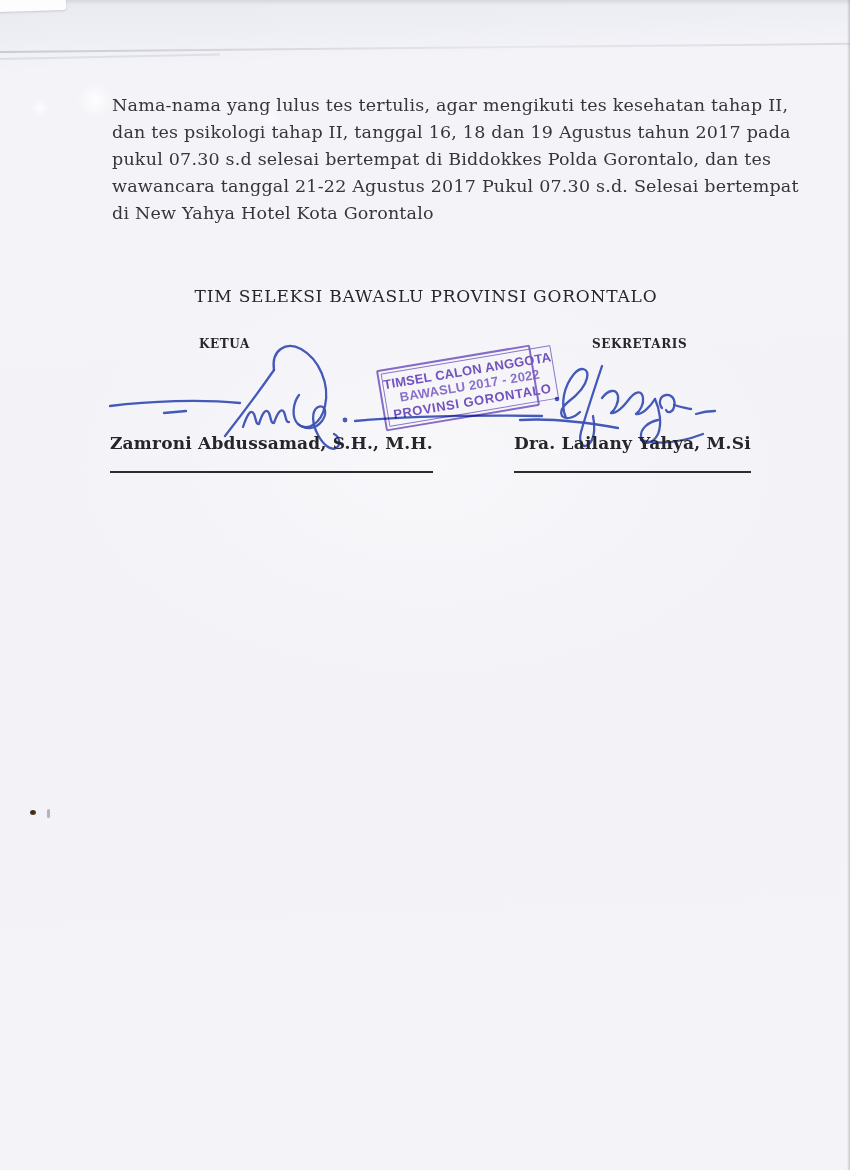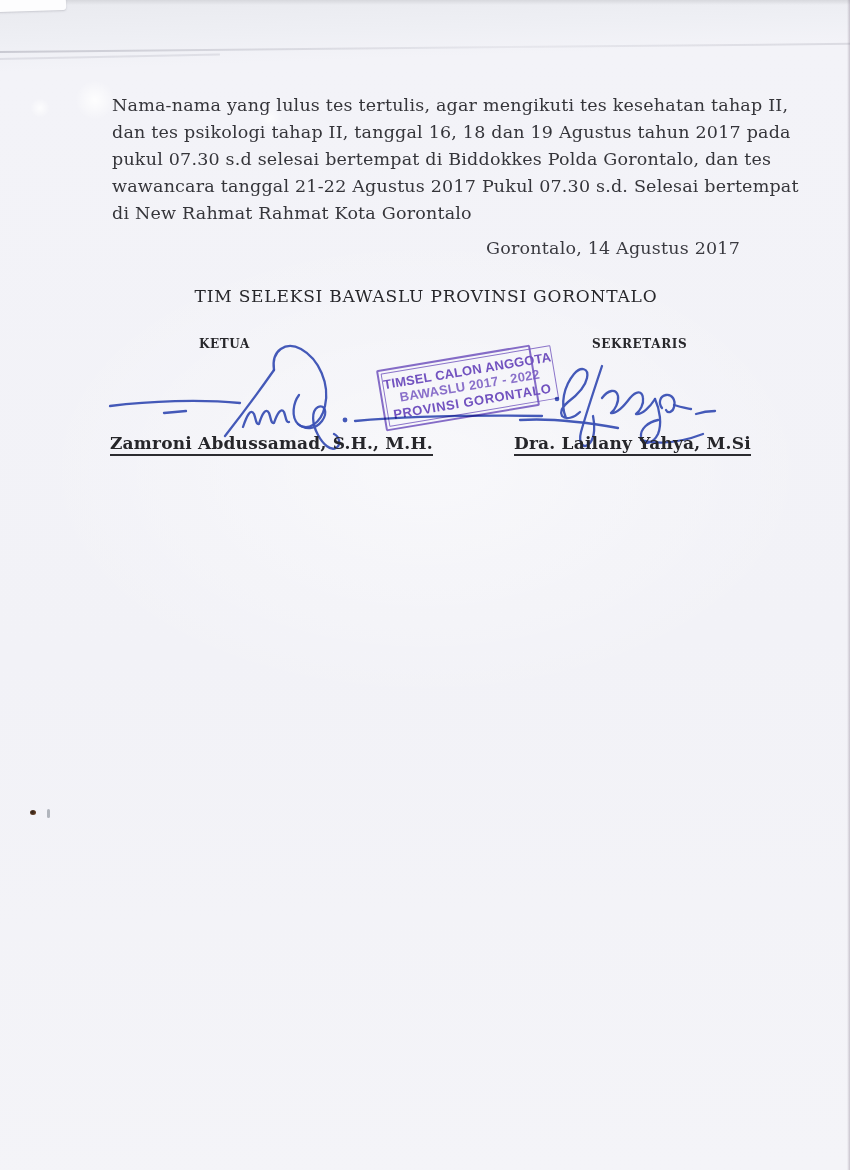--- a/index.html
+++ b/index.html
@@ -47,21 +47,21 @@
     position:absolute;left:112px;top:286px;width:628px;
     font-size:17px;font-weight:normal;color:#27272b;text-align:center;letter-spacing:0.8px;
   }
   .role-label{
     position:absolute;top:337px;font-size:12px;font-weight:bold;color:#27272b;letter-spacing:0.6px;
   }
   .role-ketua{left:199px;}
   .role-sekretaris{left:592px;}
   .sign-name{
     position:absolute;top:433px;font-size:17px;font-weight:bold;color:#26262a;
-    letter-spacing:0.2px;border-bottom:2.2px solid #2c2c30;padding-bottom:1px;
+    letter-spacing:0.2px;border-bottom:2.2px solid #2c2c30;padding-bottom:18px;
   }
   .name-ketua{left:110px;}
   .name-sekretaris{left:514px;text-align:right;}
 
   .signatures{position:absolute;left:0;top:0;width:850px;height:1170px;pointer-events:none;}
   .signatures path{fill:none;stroke:#3a50b4;stroke-width:2.3;stroke-linecap:round;stroke-linejoin:round;opacity:0.95;}
   .signatures circle{fill:#3a50b4;opacity:0.95;}
 
   .stamp{
     position:absolute;left:380px;top:357px;width:152px;height:58px;
@@ -94,24 +94,23 @@
   <div class="right-edge"></div>
   <div class="torn-sliver"></div>
   <div class="crease"></div>
   <div class="crease2"></div>
 
   <div class="body-text">
     <div class="pline">Nama-nama yang lulus tes tertulis, agar mengikuti tes kesehatan tahap II,</div>
     <div class="pline">dan tes psikologi tahap II, tanggal 16, 18 dan 19 Agustus tahun 2017 pada</div>
     <div class="pline">pukul 07.30 s.d selesai bertempat di Biddokkes Polda Gorontalo, dan tes</div>
     <div class="pline">wawancara tanggal 21-22 Agustus 2017 Pukul 07.30 s.d. Selesai bertempat</div>
-    <div class="pline last">di New Rahmat Rahmat Kota Gorontalo</div>
+    <div class="pline last">di New Yahya Hotel Kota Gorontalo</div>
   </div>
 
-  <div class="date-line">Gorontalo, 14 Agustus 2017</div>
 
   <div class="committee-title">TIM SELEKSI BAWASLU PROVINSI GORONTALO</div>
 
   <div class="role-label role-ketua">KETUA</div>
   <div class="role-label role-sekretaris">SEKRETARIS</div>
 
   <svg class="signatures" viewBox="0 0 850 1170" xmlns="http://www.w3.org/2000/svg">
 
     <g>
       <path d="M110,406 C150,401 200,399 240,403"></path>

